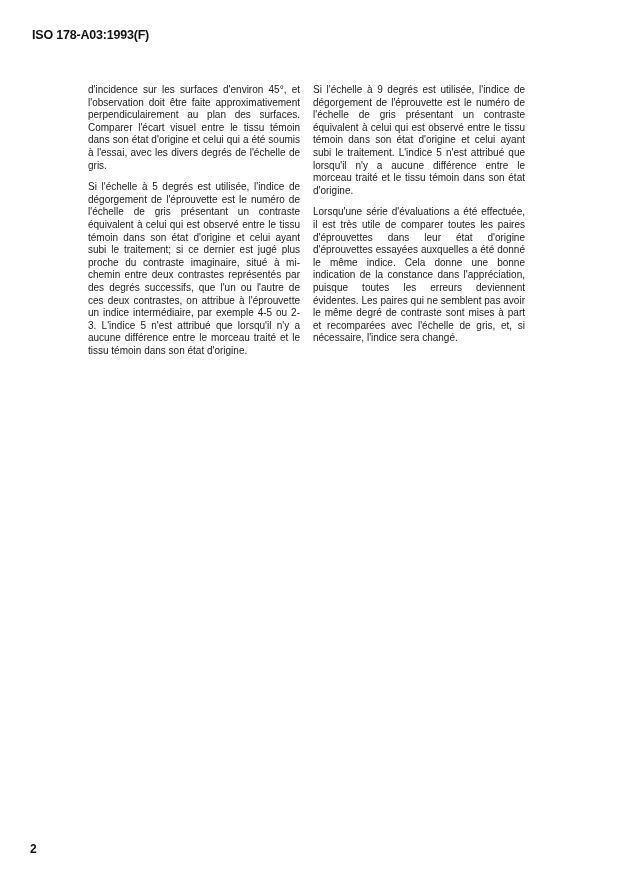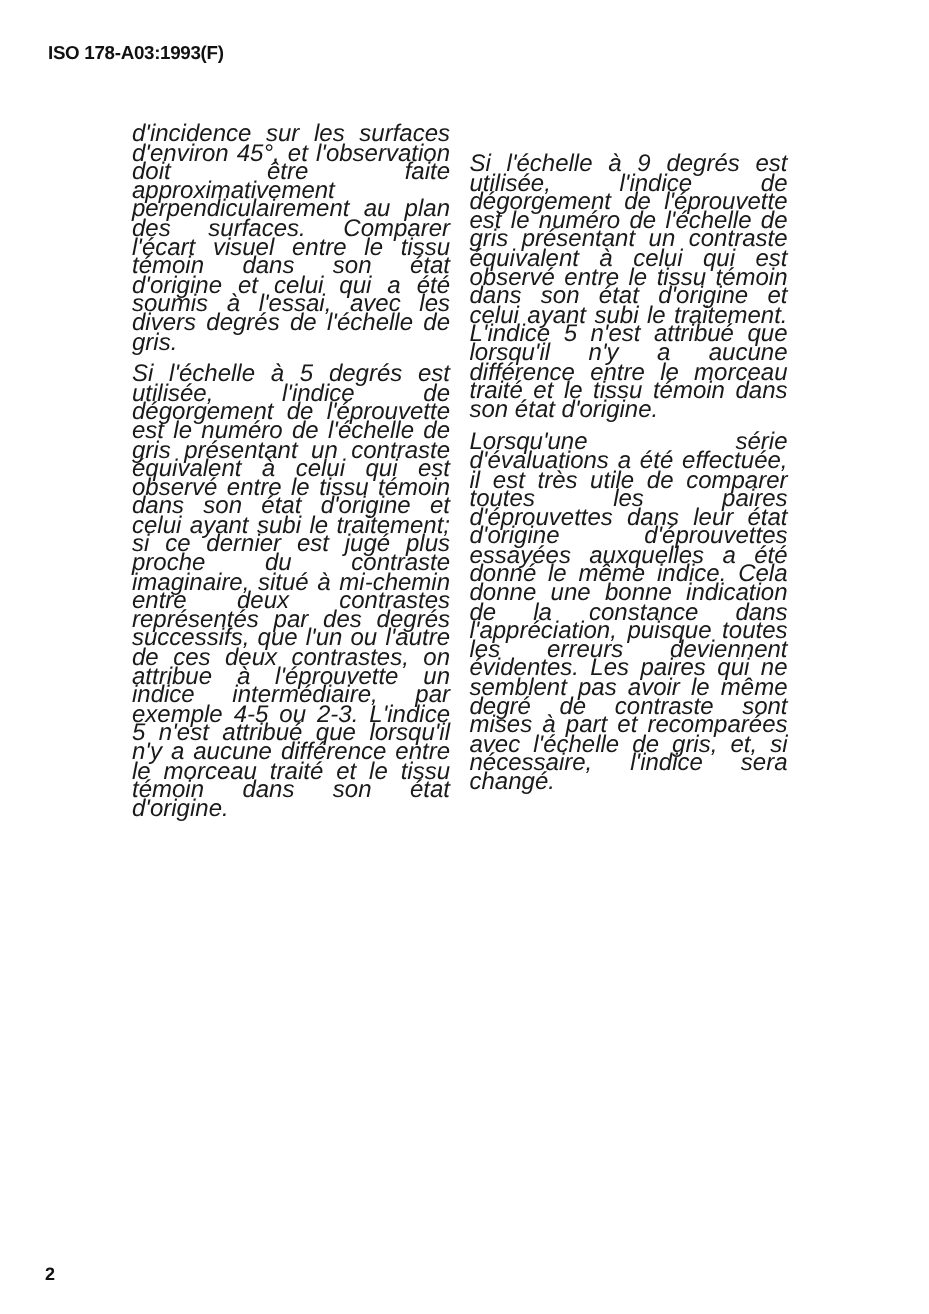--- a/index.html
+++ b/index.html
@@ -8,25 +8,25 @@
       font-family: "Liberation Sans", "DejaVu Sans", sans-serif;
       color: #1a1a1a;
     }
     .header {
       position: absolute; left: 32px; top: 28px;
       font-weight: bold; font-size: 12.5px; letter-spacing: -0.2px;
       color: #111;
     }
     .col {
       position: absolute; top: 84px; width: 212px;
-      font-size: 16px; line-height: 12.6px;
-      text-align: justify; hyphens: manual; font-style: italic;
+      font-size: 10px; line-height: 12.6px;
+      text-align: justify; hyphens: manual;
     }
     .col.left { left: 88px; }
-    .col.right { left: 313px; width: 212px; margin-top: 20px; }
+    .col.right { left: 313px; width: 212px; }
     .col p { margin: 0 0 9px 0; }
     .page-number {
       position: absolute; left: 30px; top: 842px;
       font-weight: bold; font-size: 12px; color: #111;
     }
   </style>
 </head>
 <body>
 
 <div class="header">ISO 178-A03:1993(F)</div>

